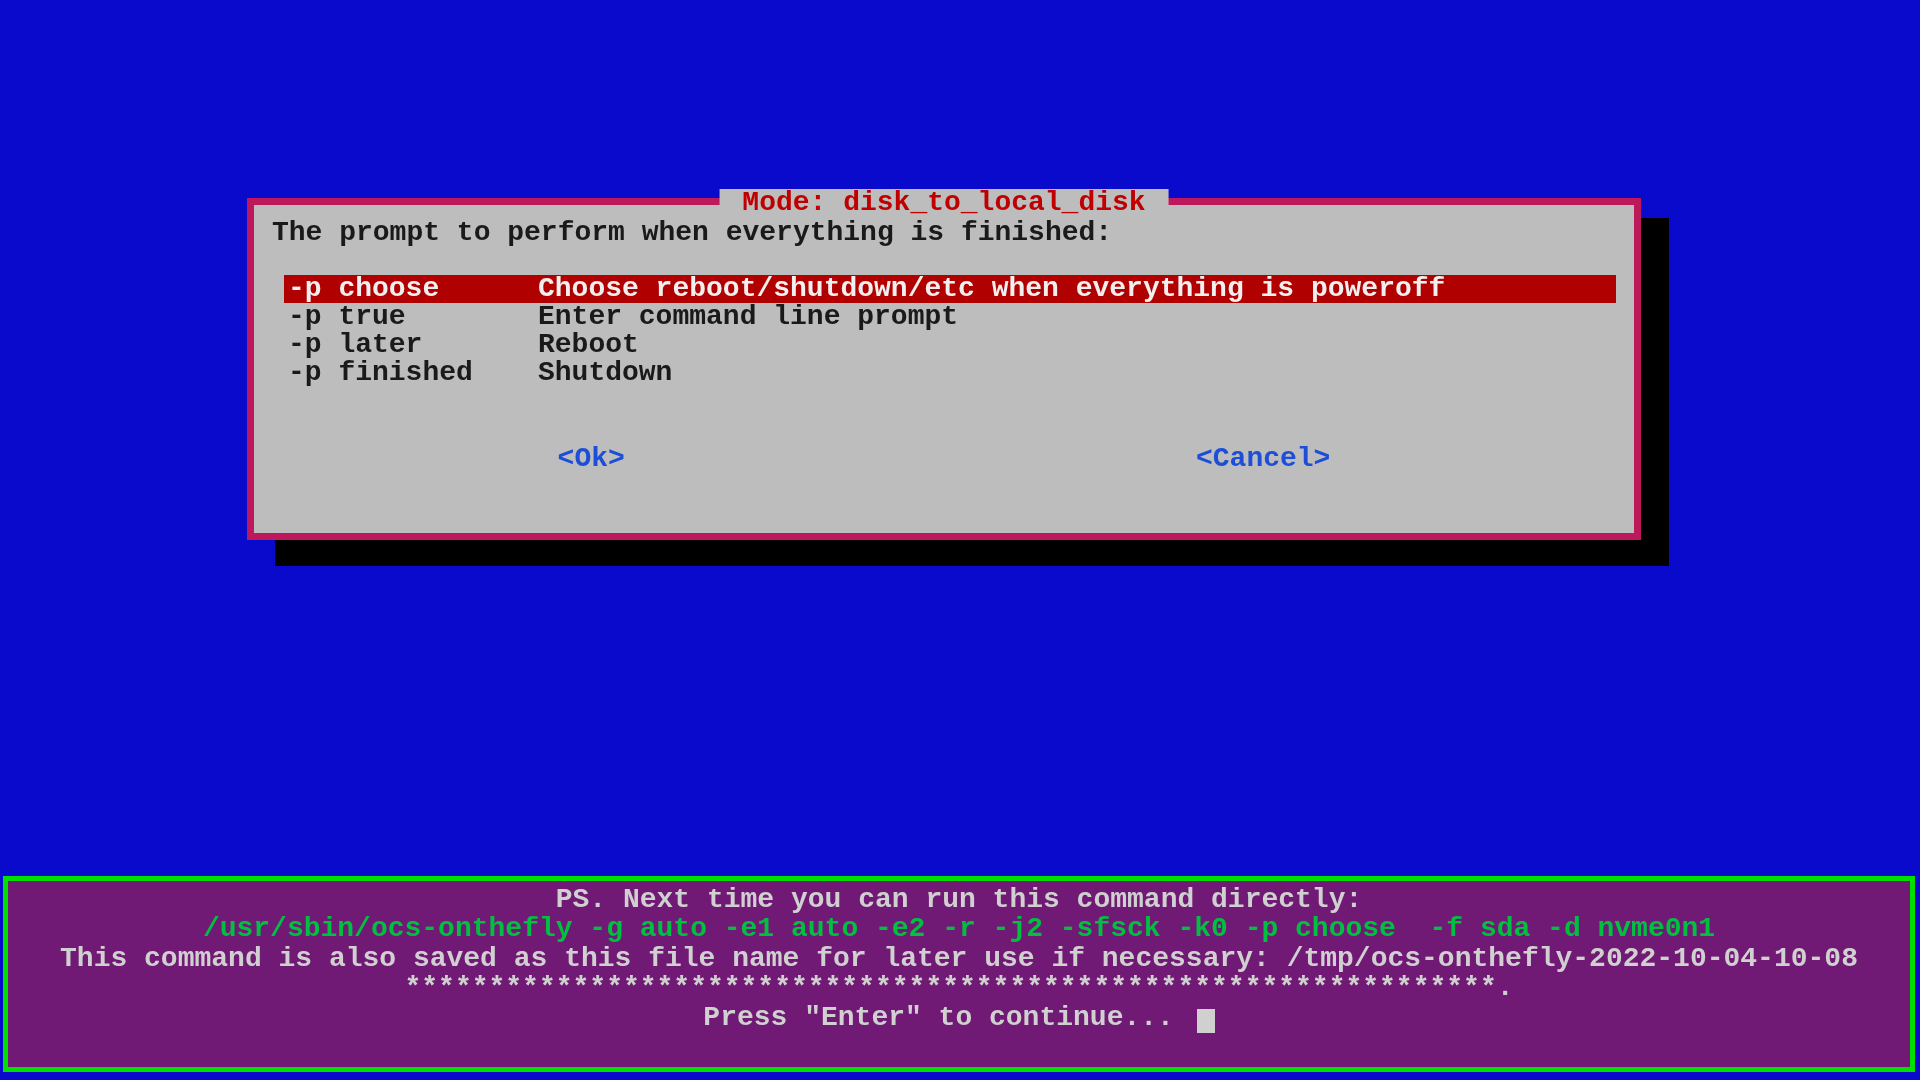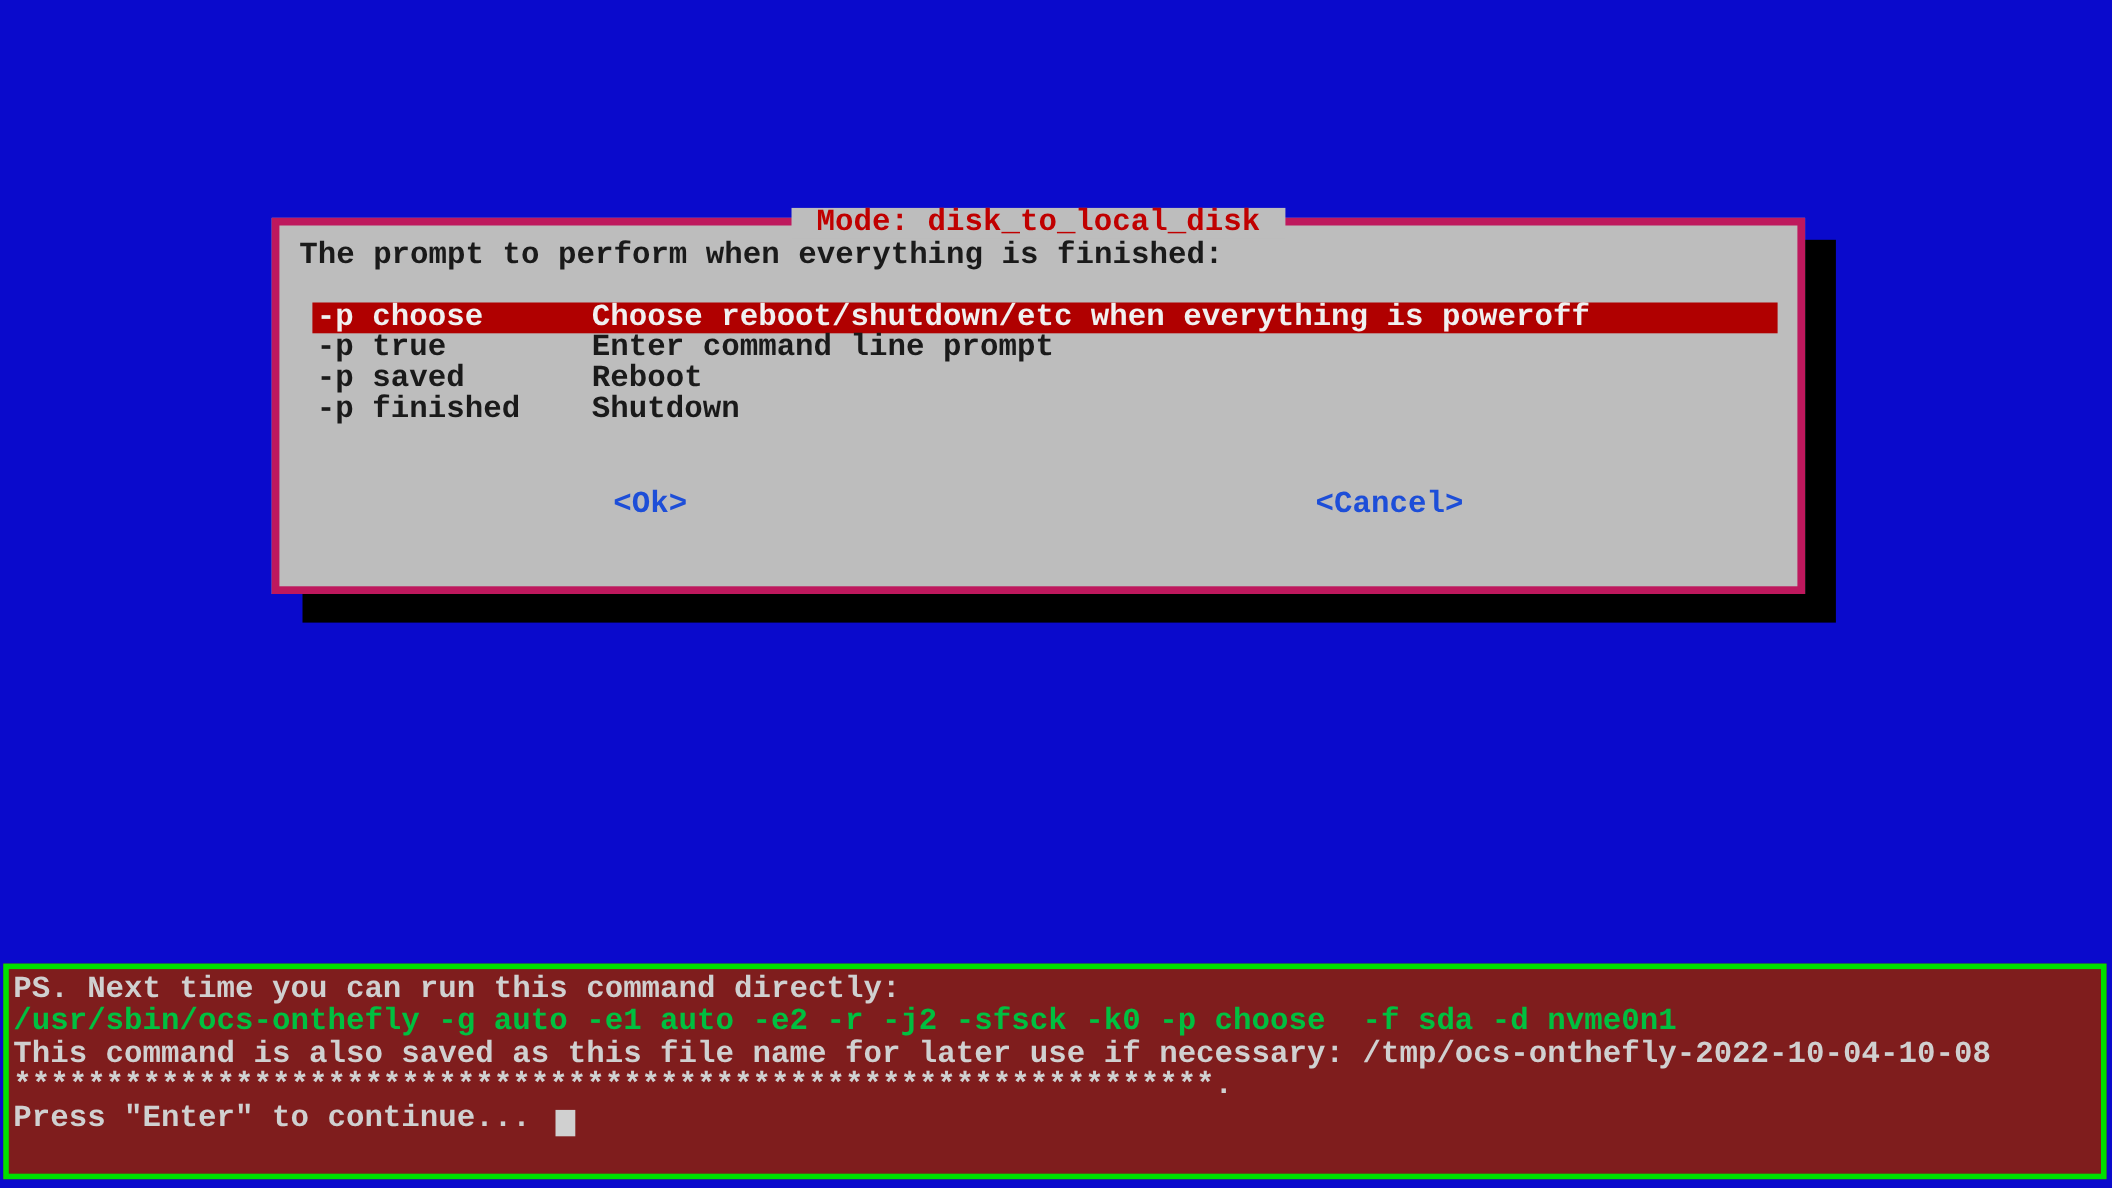--- a/index.html
+++ b/index.html
@@ -74,24 +74,25 @@
     align-items: center;
   }
   .btn { white-space: pre; }
 
   .terminal-frame {
     position: absolute;
     left: 3px;
     top: 876px;
     width: 1912px;
     height: 196px;
-    background: #7f1d1d;
+    background: #701a75;
     border: 5px solid #00e000;
     padding: 4px 4px;
     overflow: hidden;
+    text-align: center;
   }
   .terminal-text {
     color: #d0d0d0;
     white-space: pre-wrap;
     word-break: break-all;
     line-height: 1.05;
   }
   .term-green { color: #00c040; }
   .cursor {
     display: inline-block;
@@ -116,21 +117,21 @@
   <div class="menu">
     <div class="menu-row selected">
       <span class="menu-opt">-p choose</span>
       <span class="menu-desc">Choose reboot/shutdown/etc when everything is poweroff</span>
     </div>
     <div class="menu-row">
       <span class="menu-opt">-p true</span>
       <span class="menu-desc">Enter command line prompt</span>
     </div>
     <div class="menu-row">
-      <span class="menu-opt">-p saved</span>
+      <span class="menu-opt">-p later</span>
       <span class="menu-desc">Reboot</span>
     </div>
     <div class="menu-row">
       <span class="menu-opt">-p finished</span>
       <span class="menu-desc">Shutdown</span>
     </div>
   </div>
 
   <div class="buttons">
     <span class="btn">&lt;Ok&gt;</span>

